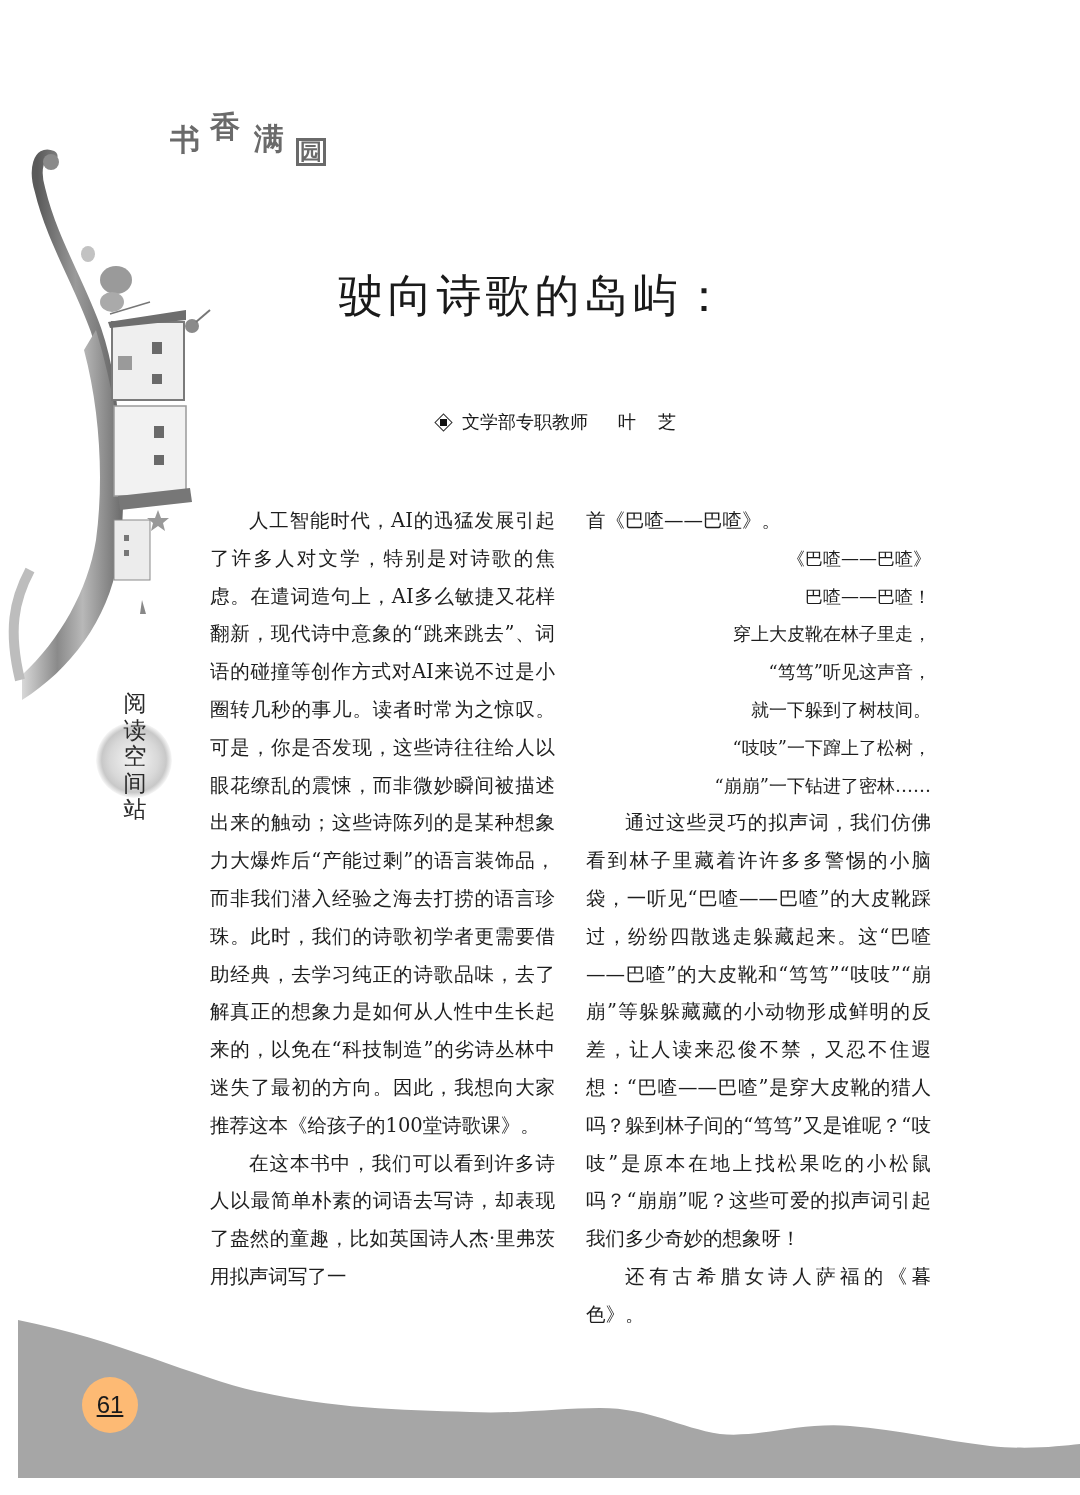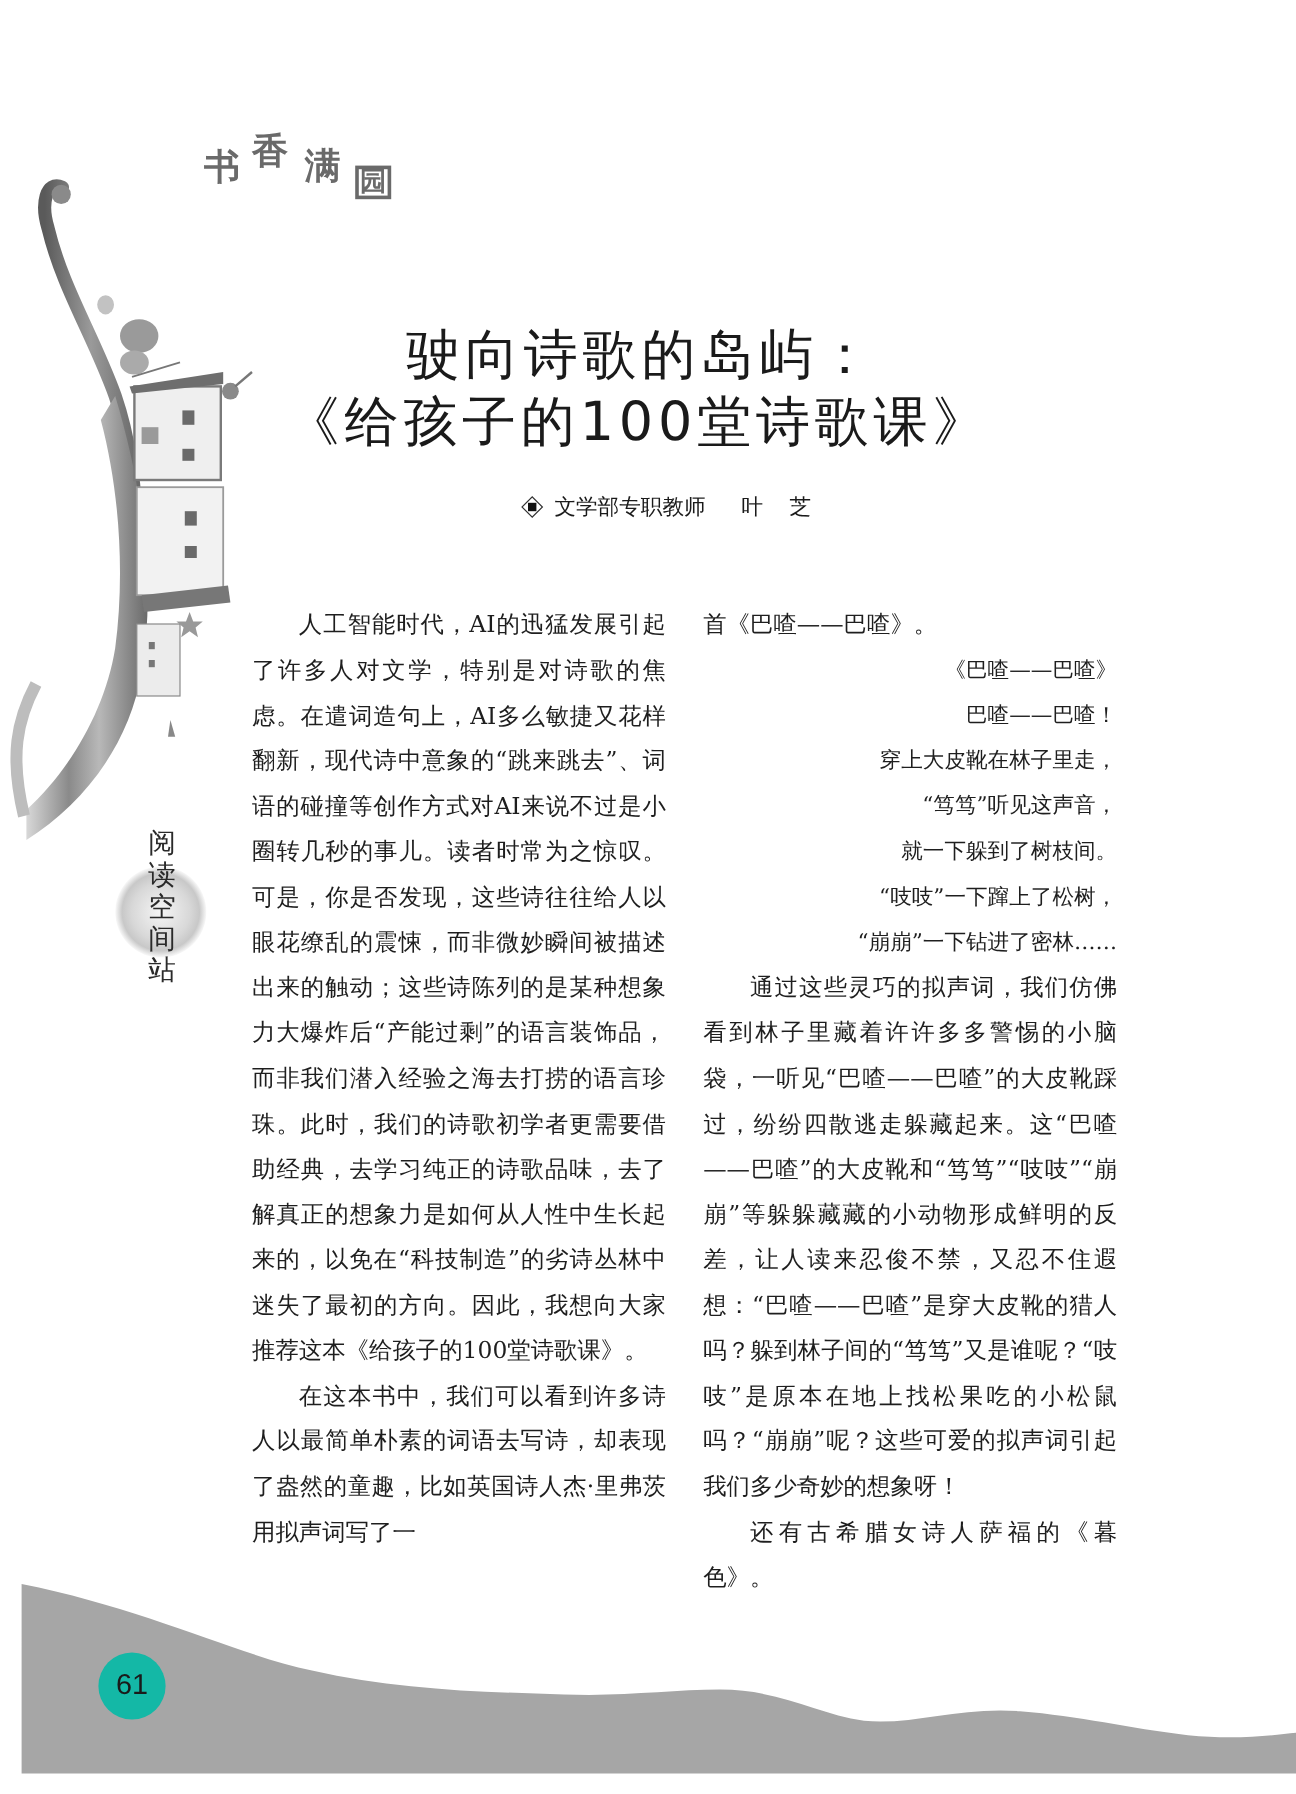--- a/index.html
+++ b/index.html
@@ -72,22 +72,22 @@
   .col p { margin: 0; text-align: justify; text-indent: 2em; }
   .col p.noindent { text-indent: 0; }
   .poem { margin: 0; padding: 0; list-style: none; font-family: "DejaVu Serif", serif; font-size: 18px; }
   .poem li { line-height: 37.8px; text-align: right; }
   .poem li.title-line { padding-left: 4px; }
 
   
   .wave { position: absolute; left: 0; top: 1300px; width: 1080px; height: 180px; }
   .page-number {
     position: absolute; left: 82px; top: 1377px; width: 56px; height: 56px; border-radius: 50%;
-    background: #14b8a6; display: flex; align-items: center; justify-content: center;
-    font-family: "Liberation Sans", sans-serif; font-size: 24px; color: #1a1a1a;
+    background: #fdba74; display: flex; align-items: center; justify-content: center;
+    font-family: "Liberation Sans", sans-serif; font-size: 24px; color: #1a1a1a; text-decoration: underline;
   }
 </style>
 </head>
 <body>
 
 <div class="page">
 
   <svg class="illustration" viewBox="0 0 240 580" xmlns="http://www.w3.org/2000/svg">
     <defs>
       <linearGradient id="stemG" x1="0" x2="1" y1="0" y2="0">
@@ -147,21 +147,20 @@
       <span>阅</span>
       <span>读</span>
       <span>空</span>
       <span>间</span>
       <span>站</span>
     </div>
   </div>
 
   <h1 class="title" style="margin:0;font-weight:normal;">
     <span class="line1">驶向诗歌的岛屿：</span>
-    <span class="line2">《给孩子的100堂诗歌课》</span>
   </h1>
 
   <div class="byline">
     <span class="diamond"></span>
     <span>文学部专职教师</span>
     <span class="name">叶芝</span>
   </div>
 
   <div class="col left">
     <p>人工智能时代，AI的迅猛发展引起了许多人对文学，特别是对诗歌的焦虑。在遣词造句上，AI多么敏捷又花样翻新，现代诗中意象的“跳来跳去”、词语的碰撞等创作方式对AI来说不过是小圈转几秒的事儿。读者时常为之惊叹。可是，你是否发现，这些诗往往给人以眼花缭乱的震悚，而非微妙瞬间被描述出来的触动；这些诗陈列的是某种想象力大爆炸后“产能过剩”的语言装饰品，而非我们潜入经验之海去打捞的语言珍珠。此时，我们的诗歌初学者更需要借助经典，去学习纯正的诗歌品味，去了解真正的想象力是如何从人性中生长起来的，以免在“科技制造”的劣诗丛林中迷失了最初的方向。因此，我想向大家推荐这本《给孩子的100堂诗歌课》。</p>

